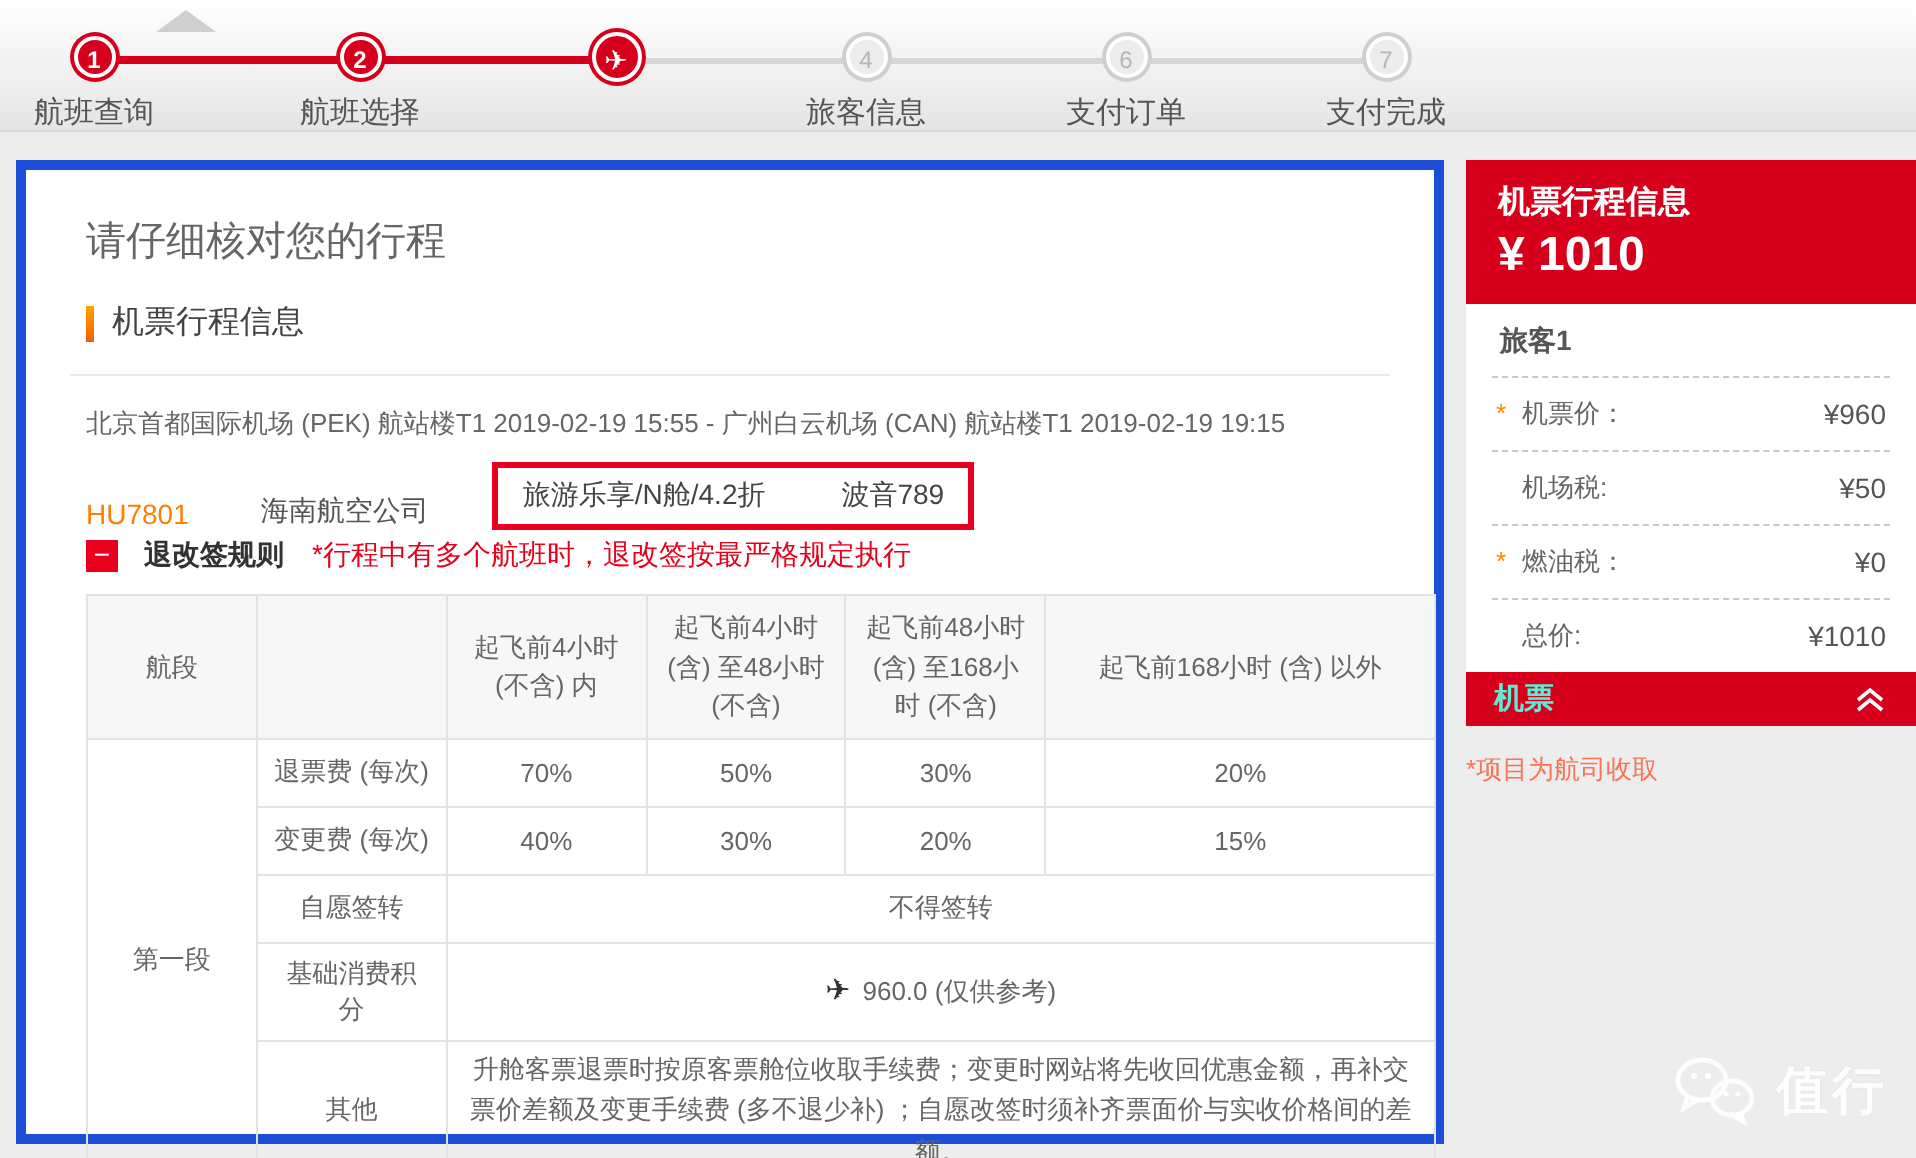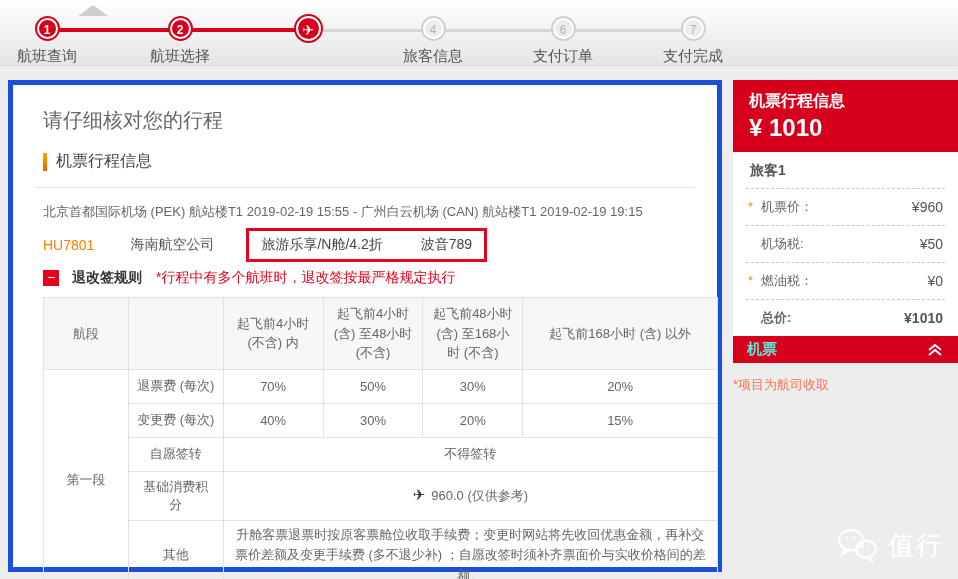--- a/index.html
+++ b/index.html
@@ -28,21 +28,21 @@
 
   
   .card { position:absolute; left:8px; top:80px; width:714px; height:492px;
           background:#fff; border:5px solid #1d4ed8; }
   .card h1 { position:absolute; left:30px; top:22px; font-size:20px; font-weight:normal; color:#666; }
   .sec-title { position:absolute; left:30px; top:66px; display:flex; align-items:center; }
   .sec-bar { width:4px; height:18px; background:linear-gradient(#ffa200,#f06000); margin-right:9px; }
   .sec-text { font-size:16px; color:#444; }
   .sec-divider { position:absolute; left:22px; right:22px; top:102px; border-top:1px solid #f3e4e4; }
   .route { position:absolute; left:30px; top:118px; font-size:13px; color:#666; }
-  .flight-row { position:absolute; left:30px; top:140px; height:40px; display:flex; align-items:center; }
+  .flight-row { position:absolute; left:30px; top:140px; height:40px; display:flex; align-items:flex-end; }
   .flight-no { color:#ff7e00; font-size:14px; margin-right:36px; }
   .airline { color:#555; font-size:14px; margin-right:32px; }
   .redbox { border:3px solid #e8001c; padding:5px 12px; display:flex; align-items:center; }
   .fare { color:#444; font-size:14px; margin-right:38px; }
   .aircraft { color:#444; font-size:14px; }
   .rules-row { position:absolute; left:30px; top:184px; display:flex; align-items:center; }
   .minus-box { width:16px; height:16px; background:#e8001c; color:#fff; font-size:14px;
                line-height:15px; text-align:center; margin-right:13px; cursor:pointer; }
   .rules-title { font-size:14px; font-weight:bold; color:#333; }
   .rules-note { font-size:14px; color:#e8001c; margin-left:14px; }
@@ -59,21 +59,21 @@
   
   .sidebar { position:absolute; left:733px; top:80px; width:225px; }
   .sb-head { background:#d6001c; color:#fff; padding:11px 16px 10px; }
   .sb-head-title { font-size:16px; font-weight:bold; }
   .sb-head-price { font-size:24px; font-weight:bold; margin-top:2px; }
   .sb-body { background:#fff; padding:0 13px; }
   .sb-passenger { font-size:14px; font-weight:bold; color:#555; padding:10px 4px 8px;
                   border-bottom:1px dashed #c9c9c9; }
   .sb-row { display:flex; justify-content:space-between; align-items:center;
             padding:9px 2px; border-bottom:1px dashed #c9c9c9; position:relative; }
-  .sb-row:last-child { border-bottom:none;font-weight:bold; }
+  .sb-row:last-child { border-bottom:none; }
   .sb-label { color:#666; font-size:13px; padding-left:13px; }
   .sb-star { position:absolute; left:2px; top:10px; color:#ff8a00; font-size:13px; }
   .sb-value { color:#555; font-size:14px; }
   .sb-bar { background:#d6001c; height:27px; display:flex; align-items:center;
             justify-content:space-between; padding:0 14px; cursor:pointer; }
   .sb-bar-label { color:#5eead4; font-size:15px; font-weight:bold; }
   .sb-note { margin-top:13px; color:#f97452; font-size:13px; }
 
   
   .watermark { position:absolute; right:14px; bottom:16px; display:flex; align-items:center;

